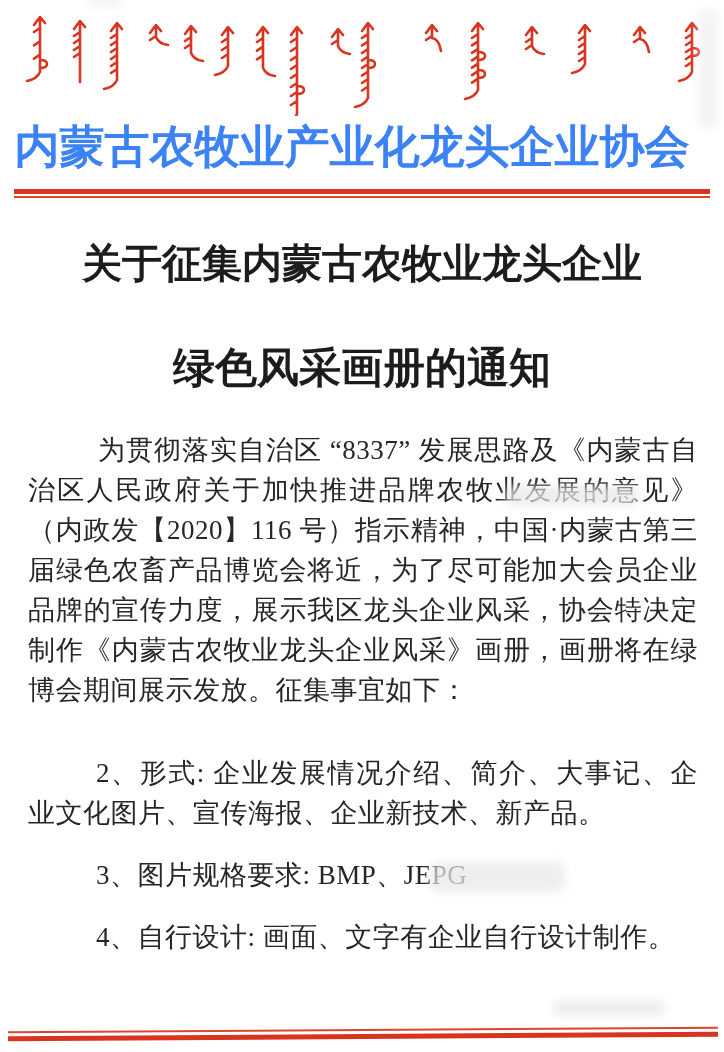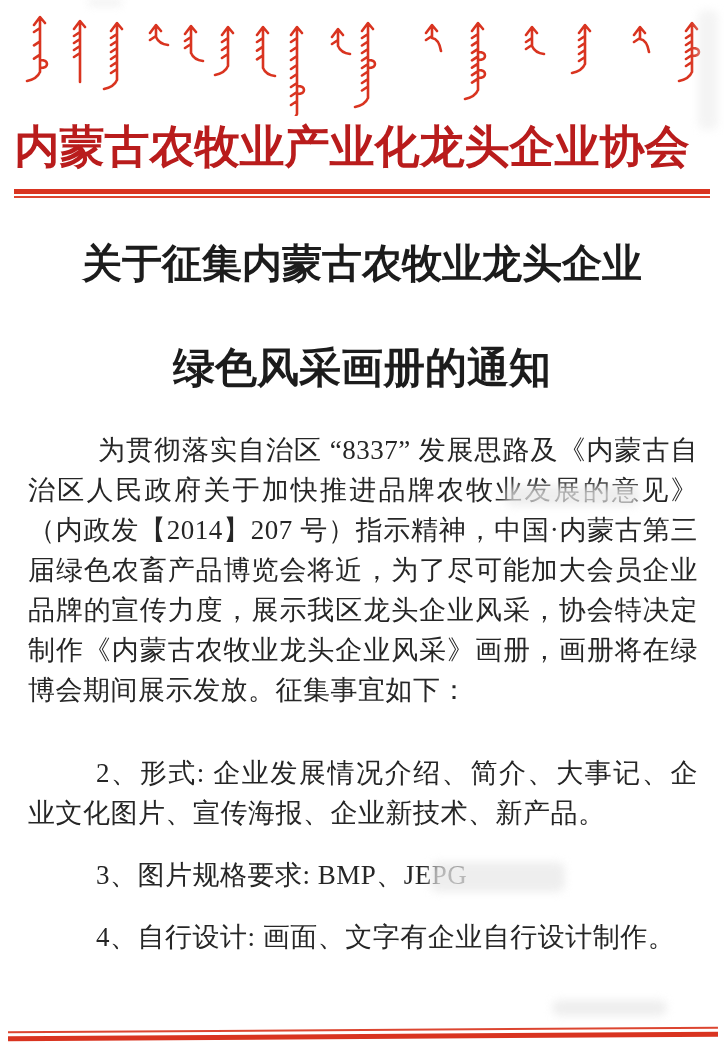--- a/index.html
+++ b/index.html
@@ -25,21 +25,21 @@
     width: 724px; height: 108px;
   }
   .org-title {
     position: absolute;
     left: 0; top: 112px;
     width: 704px;
     text-align: center;
     font-size: 45px;
     font-weight: bold;
     letter-spacing: 0px;
-    color: #b91c1c;
+    color: #3b82f6;
     line-height: 70px;
     white-space: nowrap;
   }
 
   .divider-top { position: absolute; left: 14px; top: 189px; width: 696px; }
   .divider-top .thick { height: 5px; background: #d93420; }
   .divider-top .gap   { height: 2px; background: transparent; }
   .divider-top .thin  { height: 2px; background: #dc4530; }
 
   .divider-bottom {
@@ -118,21 +118,21 @@
 
   <div class="divider-top">
     <div class="thick"></div>
     <div class="gap"></div>
     <div class="thin"></div>
   </div>
 
   <div class="notice-title-1">关于征集内蒙古农牧业龙头企业</div>
   <div class="notice-title-2">绿色风采画册的通知</div>
 
-  <div class="body-text para">为贯彻落实自治区 “8337” 发展思路及《内蒙古自治区人民政府关于加快推进品牌农牧业发展的意见》（内政发【2014】207 号）指示精神，中国·内蒙古第三届绿色农畜产品博览会将近，为了尽可能加大会员企业品牌的宣传力度，展示我区龙头企业风采，协会特决定制作《内蒙古农牧业龙头企业风采》画册，画册将在绿博会期间展示发放。征集事宜如下：</div>
+  <div class="body-text para">为贯彻落实自治区 “8337” 发展思路及《内蒙古自治区人民政府关于加快推进品牌农牧业发展的意见》（内政发【2020】116 号）指示精神，中国·内蒙古第三届绿色农畜产品博览会将近，为了尽可能加大会员企业品牌的宣传力度，展示我区龙头企业风采，协会特决定制作《内蒙古农牧业龙头企业风采》画册，画册将在绿博会期间展示发放。征集事宜如下：</div>
 
   <div class="body-text item-2">2、形式: 企业发展情况介绍、简介、大事记、企业文化图片、宣传海报、企业新技术、新产品。</div>
   <div class="body-text item-3">3、图片规格要求: BMP、JEPG</div>
   <div class="body-text item-4">4、自行设计: 画面、文字有企业自行设计制作。</div>
 
 
   <div class="divider-bottom">
     <div class="thin"></div>
     <div class="gap"></div>
     <div class="thick"></div>

